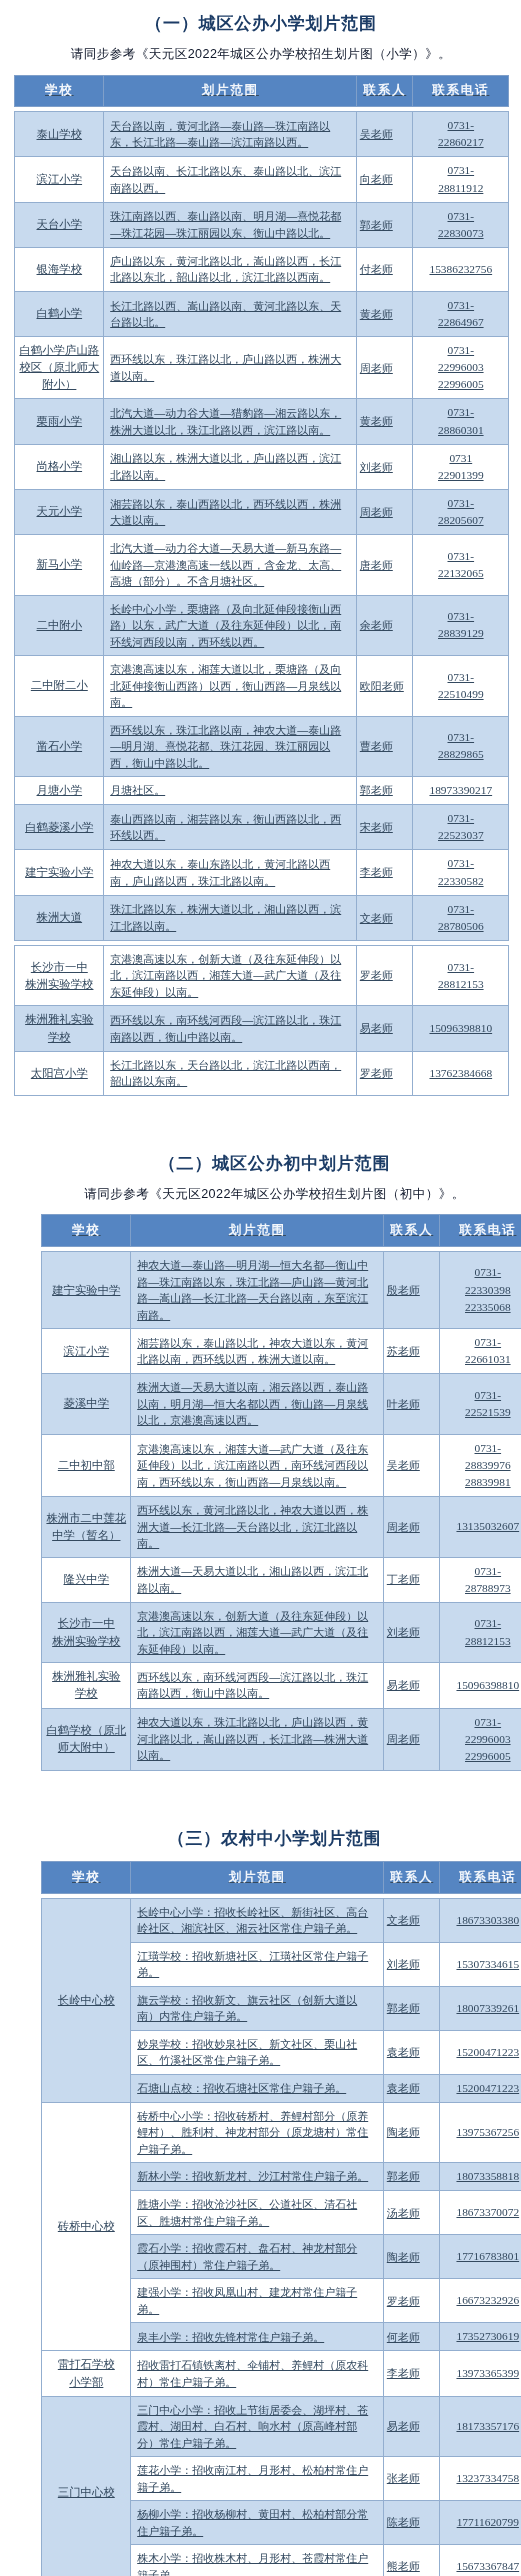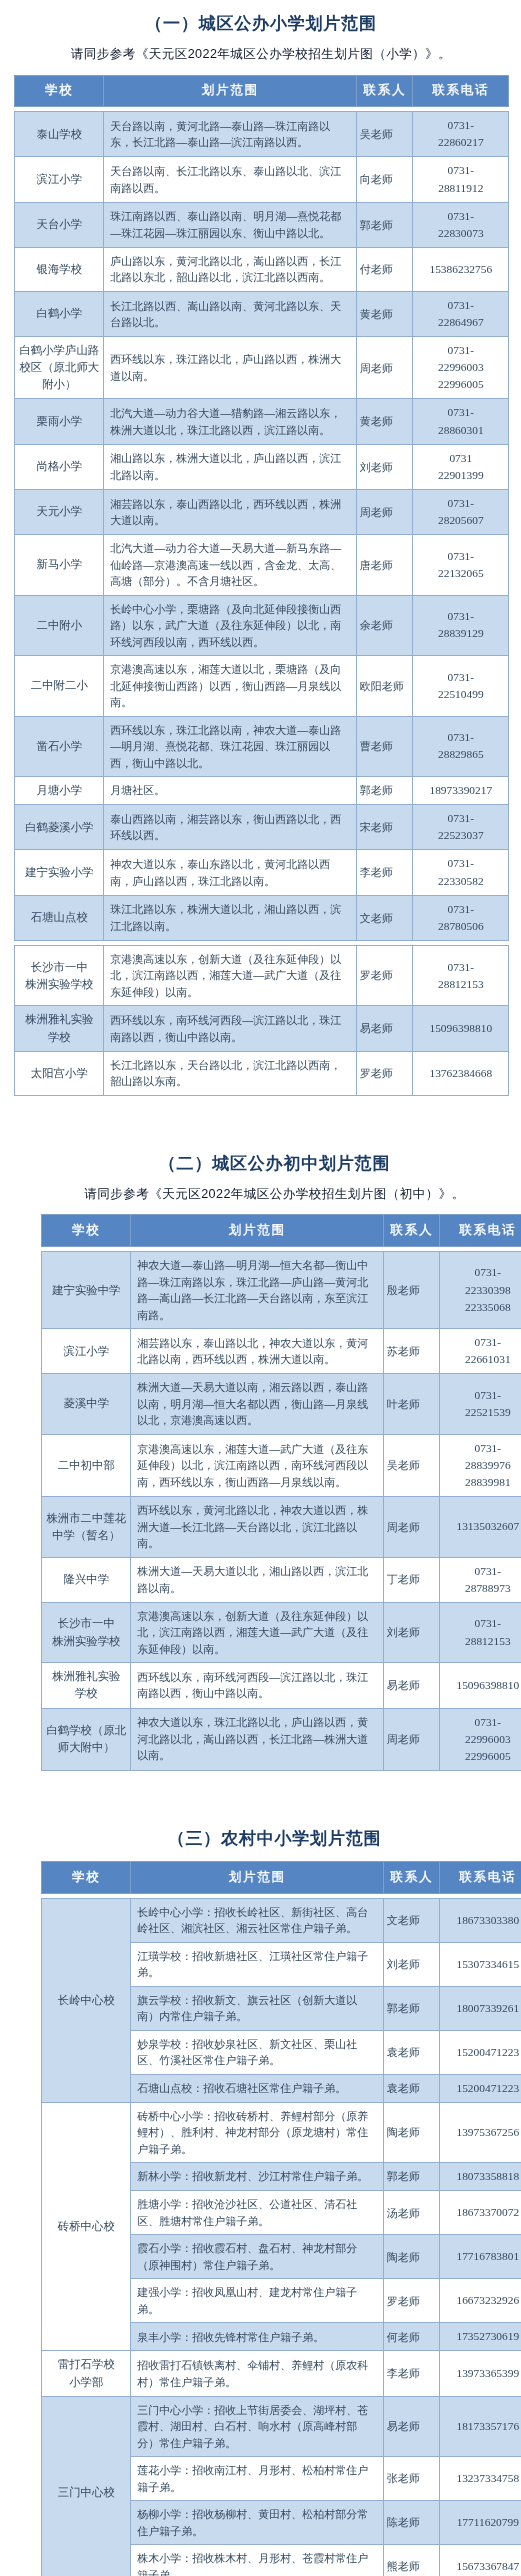--- a/index.html
+++ b/index.html
@@ -24,21 +24,21 @@
   .sec-title{
     text-align:center;font-size:17px;font-weight:bold;color:var(--title-color);
     letter-spacing:0.8px;margin-bottom:11px;
   }
   .sec-note{
     text-align:center;font-size:12.6px;color:#0f172a;margin-bottom:11.8px;letter-spacing:0.4px;
   }
   .zone-section + .zone-section{margin-top:56px;margin-left:27px;}
   .zone-table{
     width:493px;border-collapse:collapse;table-layout:fixed;
-    font-size:11px;line-height:1.5;
+    font-size:11px;line-height:1.5;text-decoration:underline;
   }
   .zone-table th{
     background:var(--header-bg);color:#f2f6fb;font-weight:bold;font-size:12.6px;
     padding:5.9px 1.7px;border:0.8px solid #7f9fc9;letter-spacing:1.7px;
   }
   .zone-table td{
     border:0.8px solid var(--cell-border);padding:5px 5.9px;vertical-align:middle;
   }
   .zone-table td.c-school{
     text-align:center;white-space:pre-line;font-size:11.4px;padding:5px 2.5px;
@@ -185,21 +185,21 @@
 22523037</td>
             </tr>
             <tr>
               <td class="c-school s-white">建宁实验小学</td>
               <td class="c-range s-white">神农大道以东，泰山东路以北，黄河北路以西南，庐山路以西，珠江北路以南。</td>
               <td class="c-contact s-white">李老师</td>
               <td class="c-phone s-white">0731-
 22330582</td>
             </tr>
             <tr>
-              <td class="c-school s-blue">石塘山点校</td>
+              <td class="c-school s-blue">株洲大道</td>
               <td class="c-range s-blue">珠江北路以东，株洲大道以北，湘山路以西，滨江北路以南。</td>
               <td class="c-contact s-blue">文老师</td>
               <td class="c-phone s-blue">0731-
 28780506</td>
             </tr>
             <tr class="gap-row">
               <td colspan="4"></td>
             </tr>
             <tr>
               <td class="c-school s-white">长沙市一中

